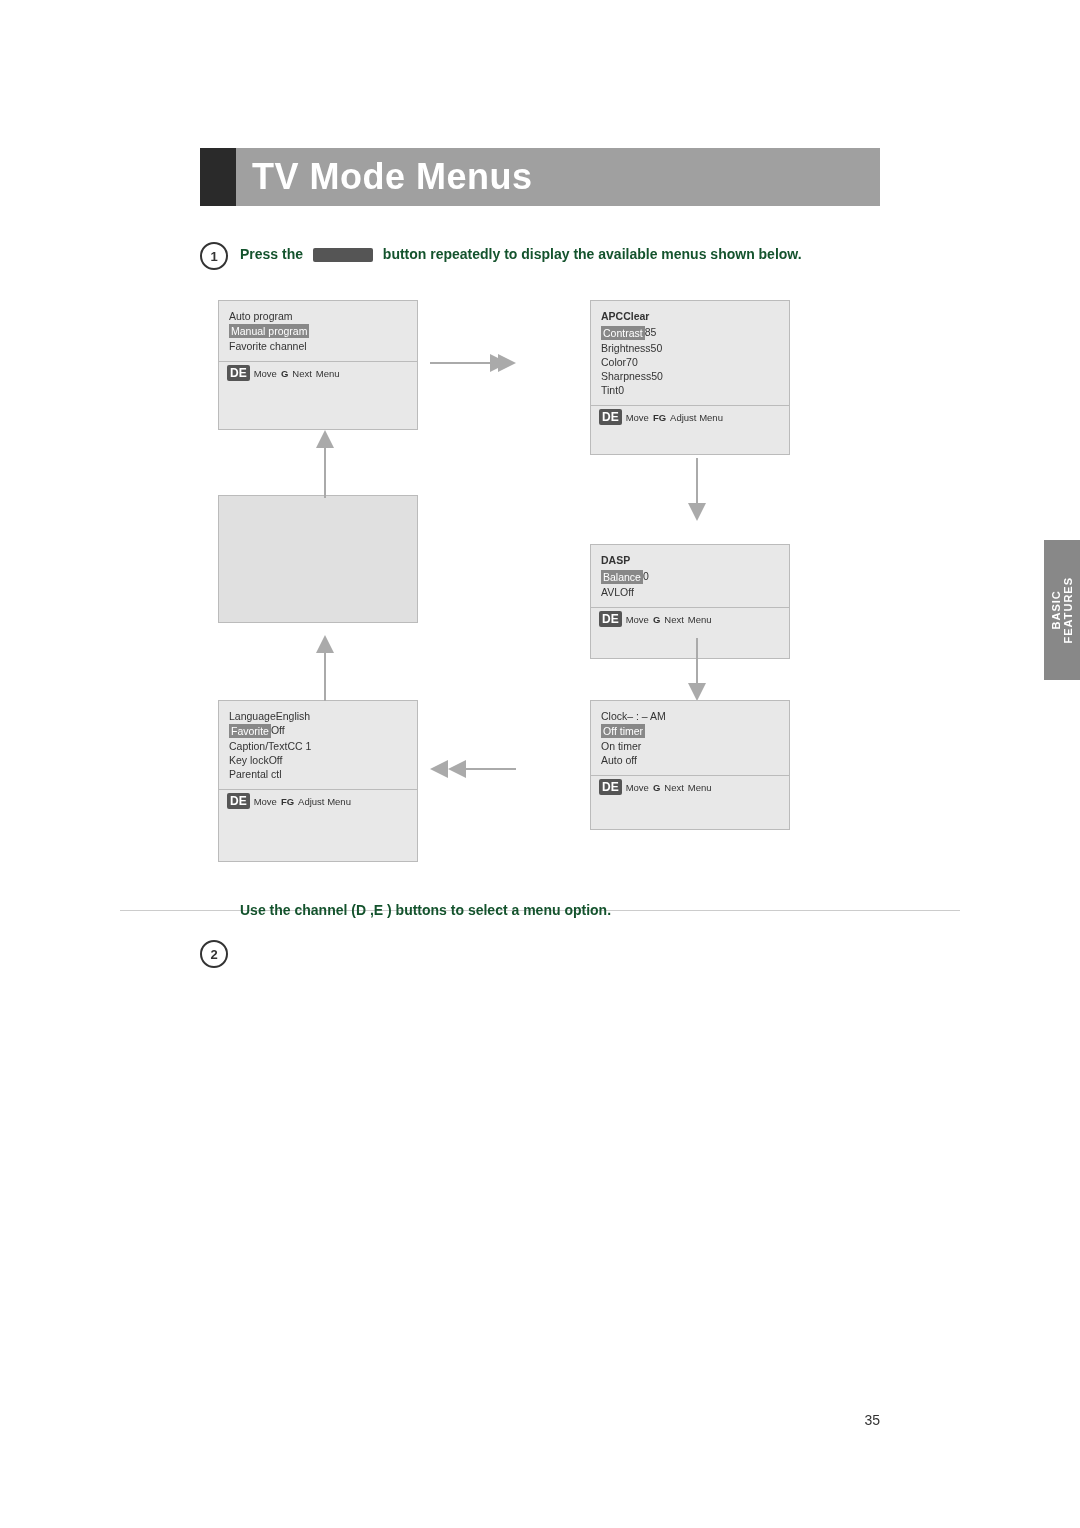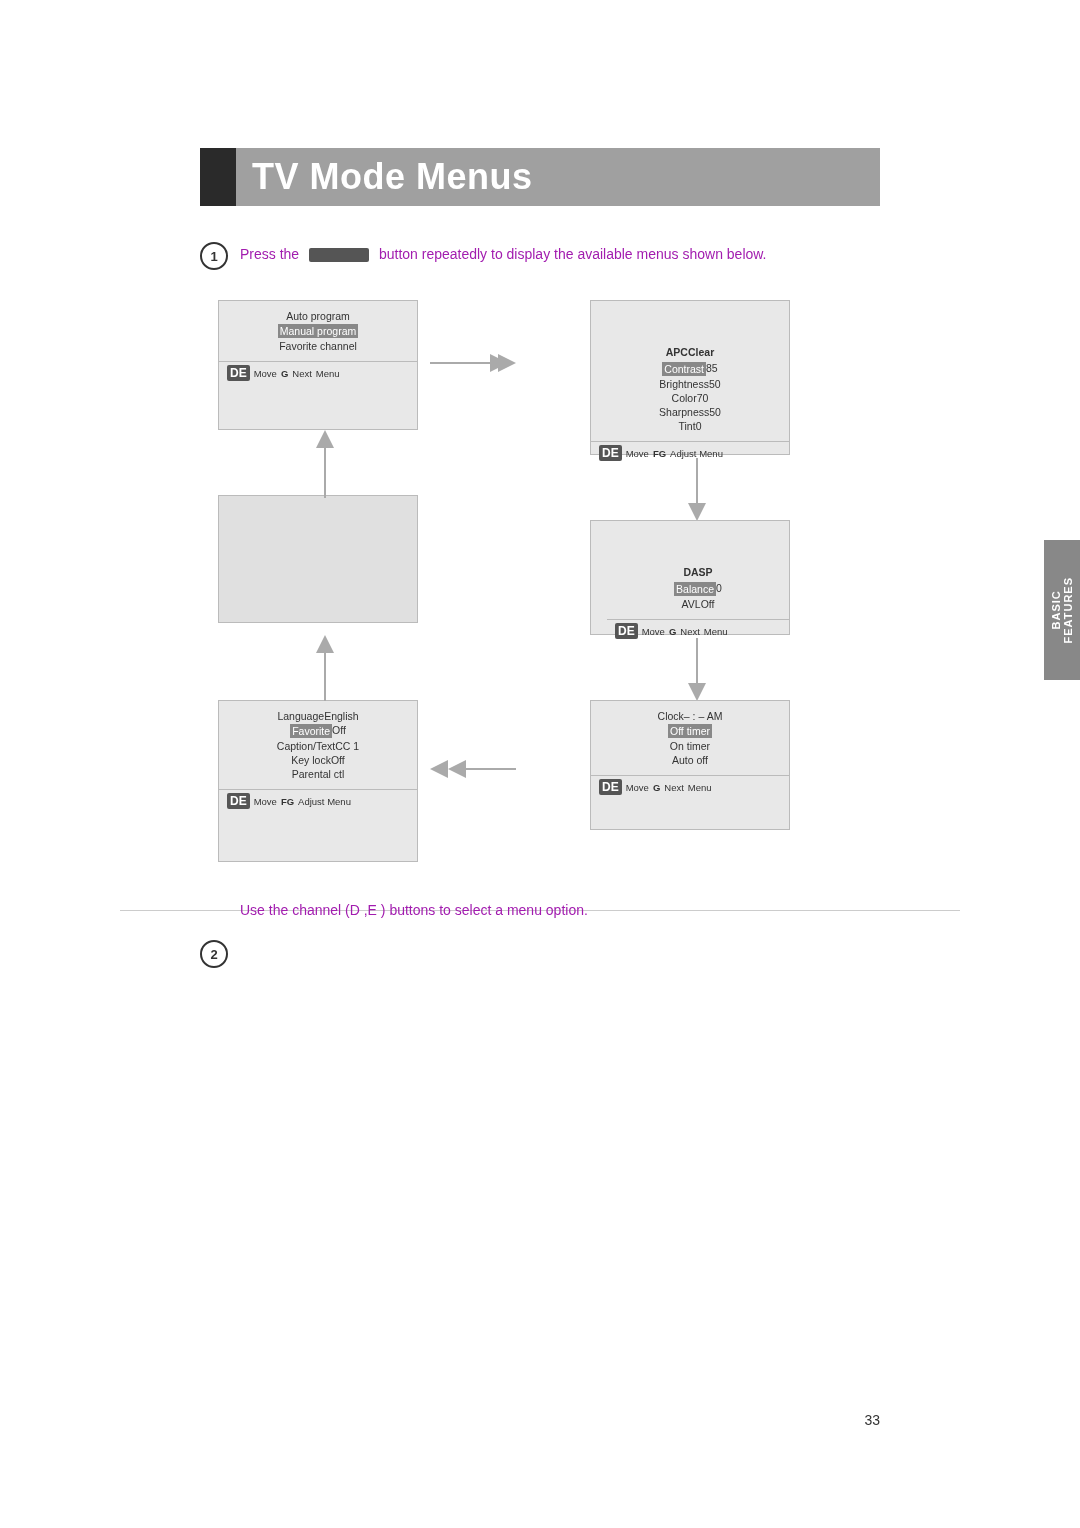--- a/index.html
+++ b/index.html
@@ -47,43 +47,43 @@
       display: flex;
       align-items: center;
       justify-content: center;
       font-size: 13px;
       font-weight: bold;
       color: #333;
     }
     .step-text {
       position: absolute;
       font-size: 14px;
-      color: #a21caf;
+      color: #14532d;
       line-height: 1.5;
+      font-weight: bold;
     }
 
     
     .menu-box {
       position: absolute;
       background: #e8e8e8;
       border: 1px solid #bbb;
     }
     .menu-box-inner {
       padding: 8px 10px 4px 10px;
     }
     .menu-title-row {
       font-size: 11px;
       font-weight: bold;
       color: #222;
       margin-bottom: 2px;
-      margin-top: 36px;
     }
     .menu-item-row {
       display: flex;
-      justify-content: center;
+      justify-content: flex-start;
       font-size: 10.5px;
       color: #333;
       padding: 1px 0;
     }
     .menu-item-highlight {
       background: #888;
       color: #fff;
       padding: 1px 2px;
     }
     .menu-footer {
@@ -222,21 +222,21 @@
     <span style="font-weight:bold;">FG</span>
     <span>Adjust Menu</span>
   </div>
 </div>
 
 <div style="position:absolute; left:688px; top:458px; display:flex; flex-direction:column; align-items:center;">
   <div style="width:2px; height:45px; background:#aaa;"></div>
   <div style="width:0; height:0; border-left:9px solid transparent; border-right:9px solid transparent; border-top:18px solid #aaa;"></div>
 </div>
 
-<div class="menu-box" style="left:590px; top:520px; width:200px; height:115px;padding-left:16px;">
+<div class="menu-box" style="left:590px; top:544px; width:200px; height:115px;">
   <div class="menu-box-inner">
     <div class="menu-item-row menu-title-row">
       <span>DASP</span>
     </div>
     <div class="menu-item-row">
       <span class="menu-item-highlight">Balance</span>
       <span>0</span>
     </div>
     <div class="menu-item-row">
       <span>AVL</span>
@@ -337,13 +337,13 @@
 
 <div class="separator" style="top:910px;"></div>
 
 <div class="step-circle" style="left:200px; top:940px;">
   <span>2</span>
 </div>
 <div class="step-text" style="left:240px; top:900px;">
   <span>Use the channel (D ,E ) buttons to select a menu option.</span>
 </div>
 
-<div class="page-number" style="right:200px; bottom:100px;">33</div>
+<div class="page-number" style="right:200px; bottom:100px;">35</div>
 
 </body></html>

